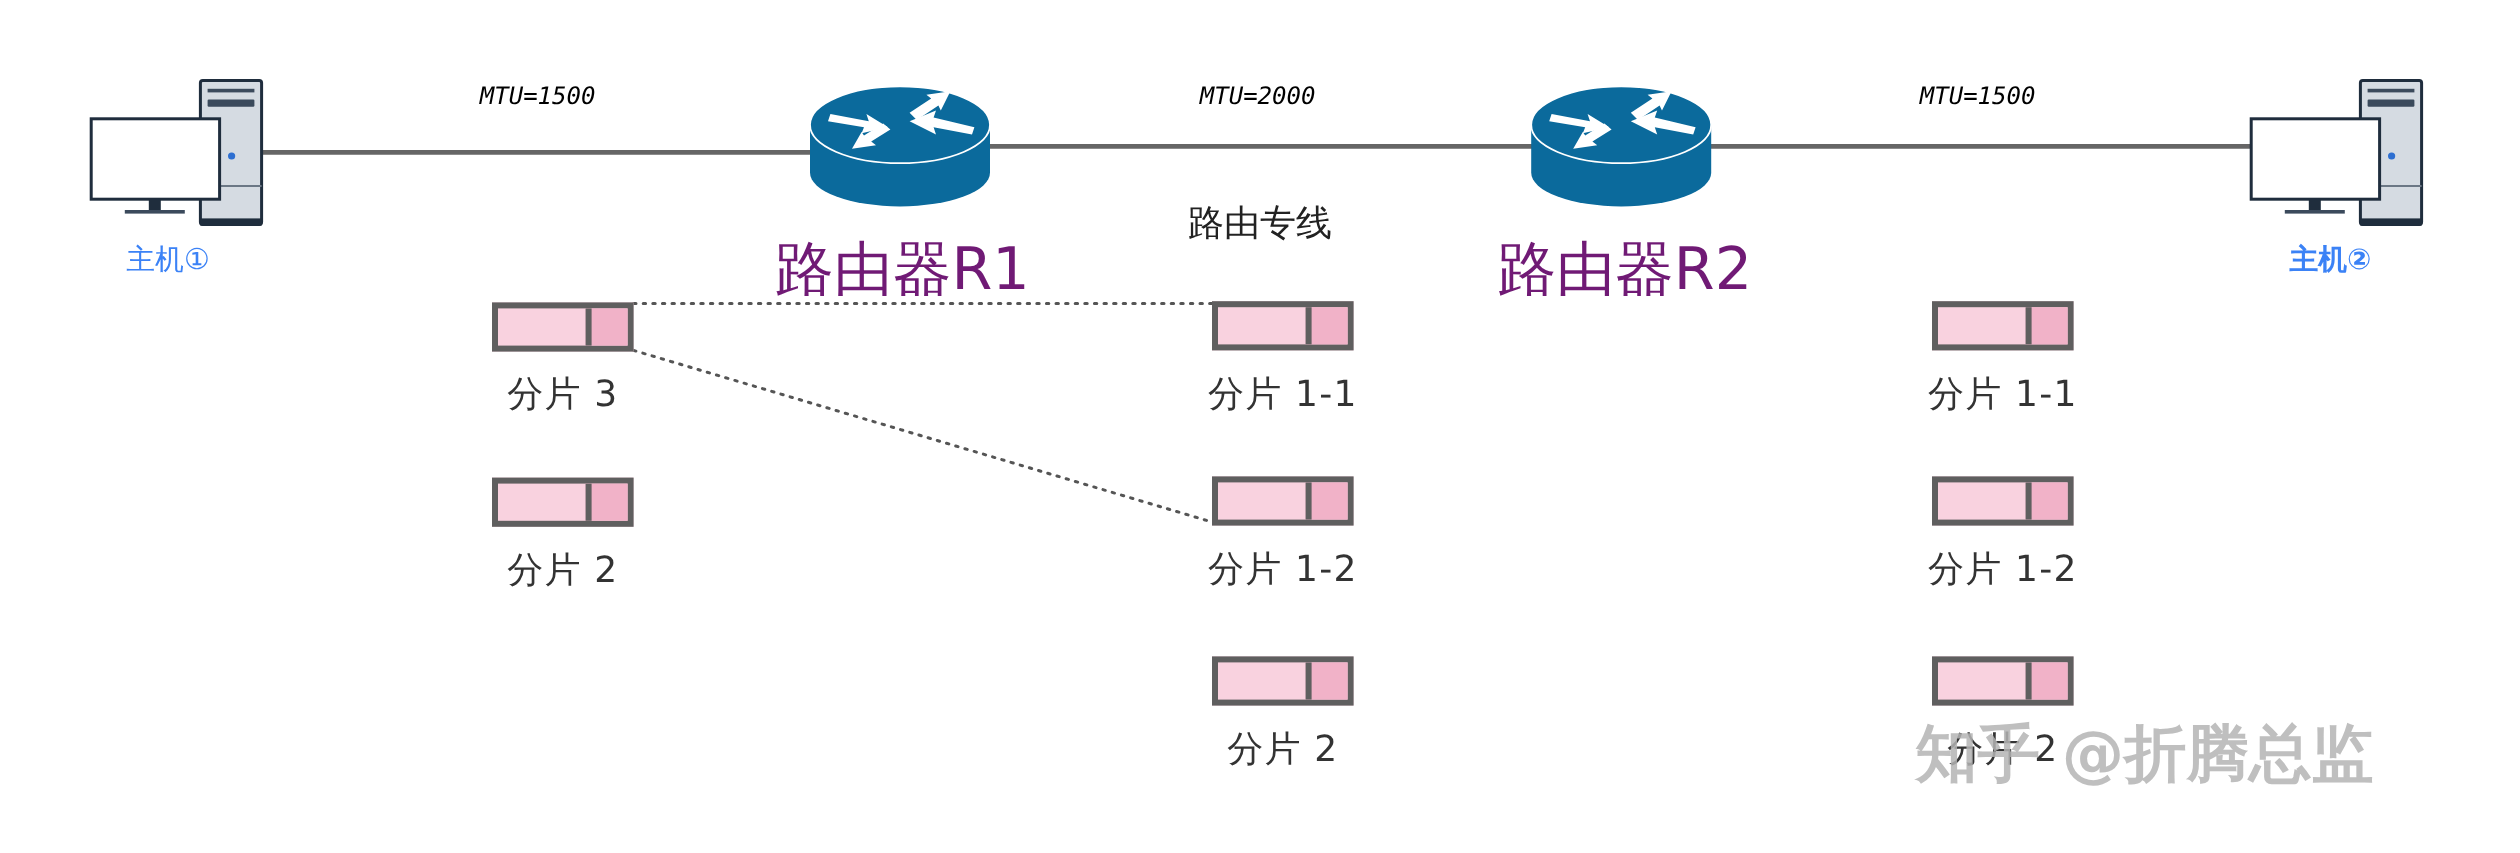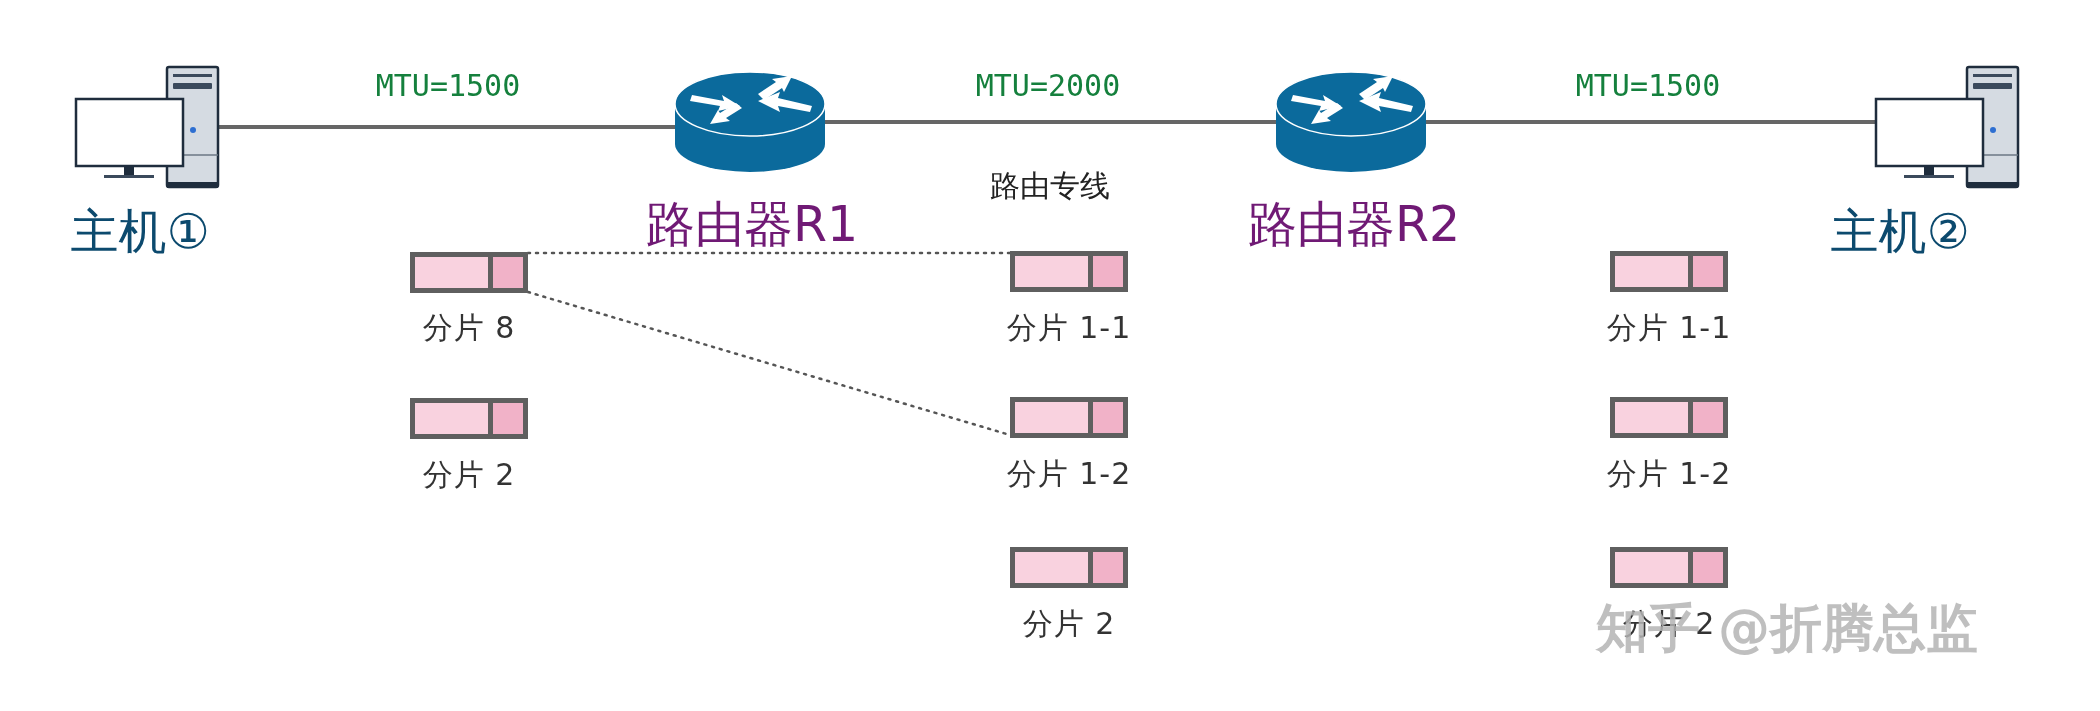--- a/index.html
+++ b/index.html
@@ -1,22 +1,22 @@
 <!DOCTYPE html>
 <html><head>
 <meta charset="utf-8">
 <style>
   html, body { margin: 0; padding: 0; background: #ffffff; }
   body { width: 2100px; height: 711px; position: relative; overflow: hidden;
          font-family: "DejaVu Sans", "Liberation Sans", sans-serif; color: #333333; }
   #canvas { position: absolute; left: 0; top: 0; }
   .abs { position: absolute; white-space: nowrap; }
-  .mtu { font-family: "DejaVu Sans Mono", "Liberation Mono", monospace; font-size: 30px; color: #15803d; transform: translateX(-50%); }
+  .mtu { font-family: "DejaVu Sans Mono", "Liberation Mono", monospace; font-size: 20px; color: #000000; transform: translateX(-50%); font-style: italic; }
   .node-label { font-size: 49px; color: #701a75; transform: translateX(-50%); }
-  .host-label { font-size: 48px; color: #0c4a6e; transform: translateX(-50%); }
+  .host-label { font-size: 24px; color: #3b82f6; transform: translateX(-50%); }
   .link-note { font-size: 30px; color: #222222; transform: translateX(-50%); }
   .frag-label { font-size: 30px; color: #333333; transform: translateX(-50%); letter-spacing: 1px; }
   .packet { position: absolute; width: 108px; height: 31px; border: 5px solid #5f5f5f; background: #f9d2df; }
   .packet .hdr { position: absolute; right: 0; top: 0; width: 30px; height: 31px; background: #f1b2c8; border-left: 5px solid #5f5f5f; }
   .watermark { font-size: 52px; color: #b4b4b4; opacity: 0.85; font-weight: bold; }
 </style>
 </head>
 <body>
 
 <svg id="canvas" width="2100" height="711">
@@ -76,26 +76,26 @@
 </svg>
 
 <div class="abs mtu" style="left:448px; top:68px;">MTU=1500</div>
 <div class="abs mtu" style="left:1048px; top:68px;">MTU=2000</div>
 <div class="abs mtu" style="left:1648px; top:68px;">MTU=1500</div>
 <div class="abs link-note" style="left:1050px; top:145px;margin-top:21px;">路由专线</div>
 
 <div class="abs host-label" style="left:140px; top:200px;">主机①</div>
 <div class="abs node-label" style="left:752px; top:192px;">路由器R1</div>
 <div class="abs node-label" style="left:1354px; top:192px;text-align:right;">路由器R2</div>
-<div class="abs host-label" style="left:1900px; top:200px;">主机②</div>
+<div class="abs host-label" style="left:1942px; top:200px;font-weight:bold;">主机②</div>
 
 <div class="packet" style="left:410px; top:252px;">
     <div class="hdr"></div>
   </div>
-<div class="abs frag-label" style="left:469px; top:308px;">分片 8</div>
+<div class="abs frag-label" style="left:469px; top:308px;">分片 3</div>
 <div class="packet" style="left:410px; top:398px;">
     <div class="hdr"></div>
   </div>
 <div class="abs frag-label" style="left:469px; top:455px;">分片 2</div>
 
 <div class="packet" style="left:1010px; top:251px;">
     <div class="hdr"></div>
   </div>
 <div class="abs frag-label" style="left:1069px; top:308px;">分片 1-1</div>
 <div class="packet" style="left:1010px; top:397px;">

